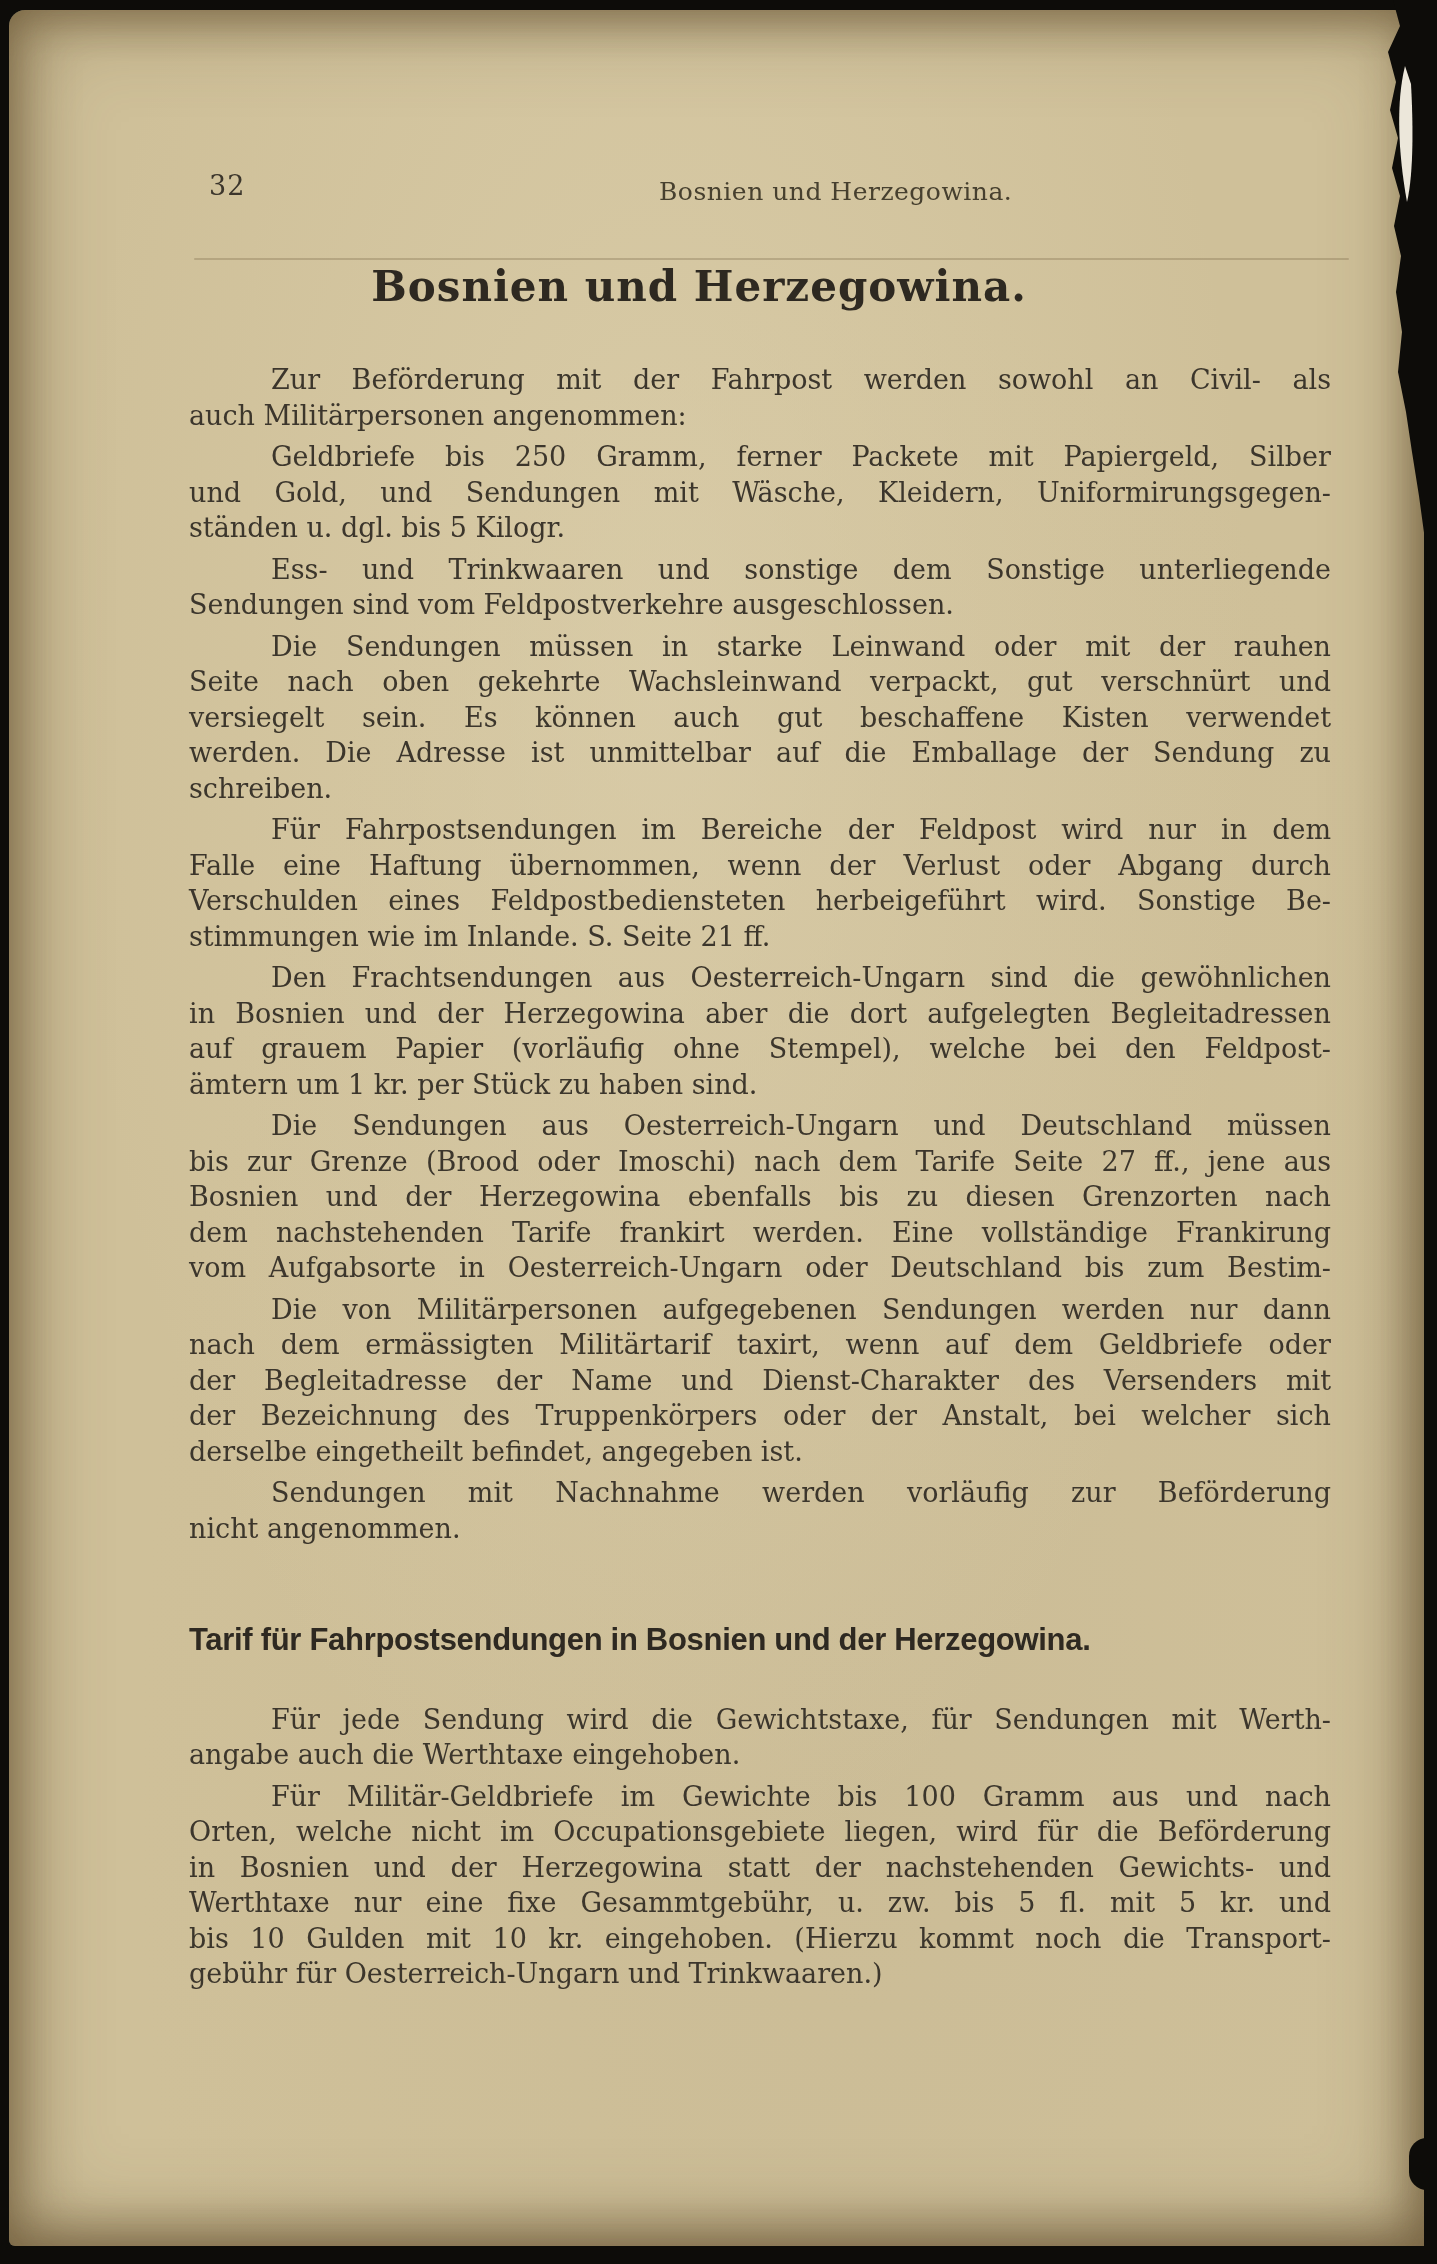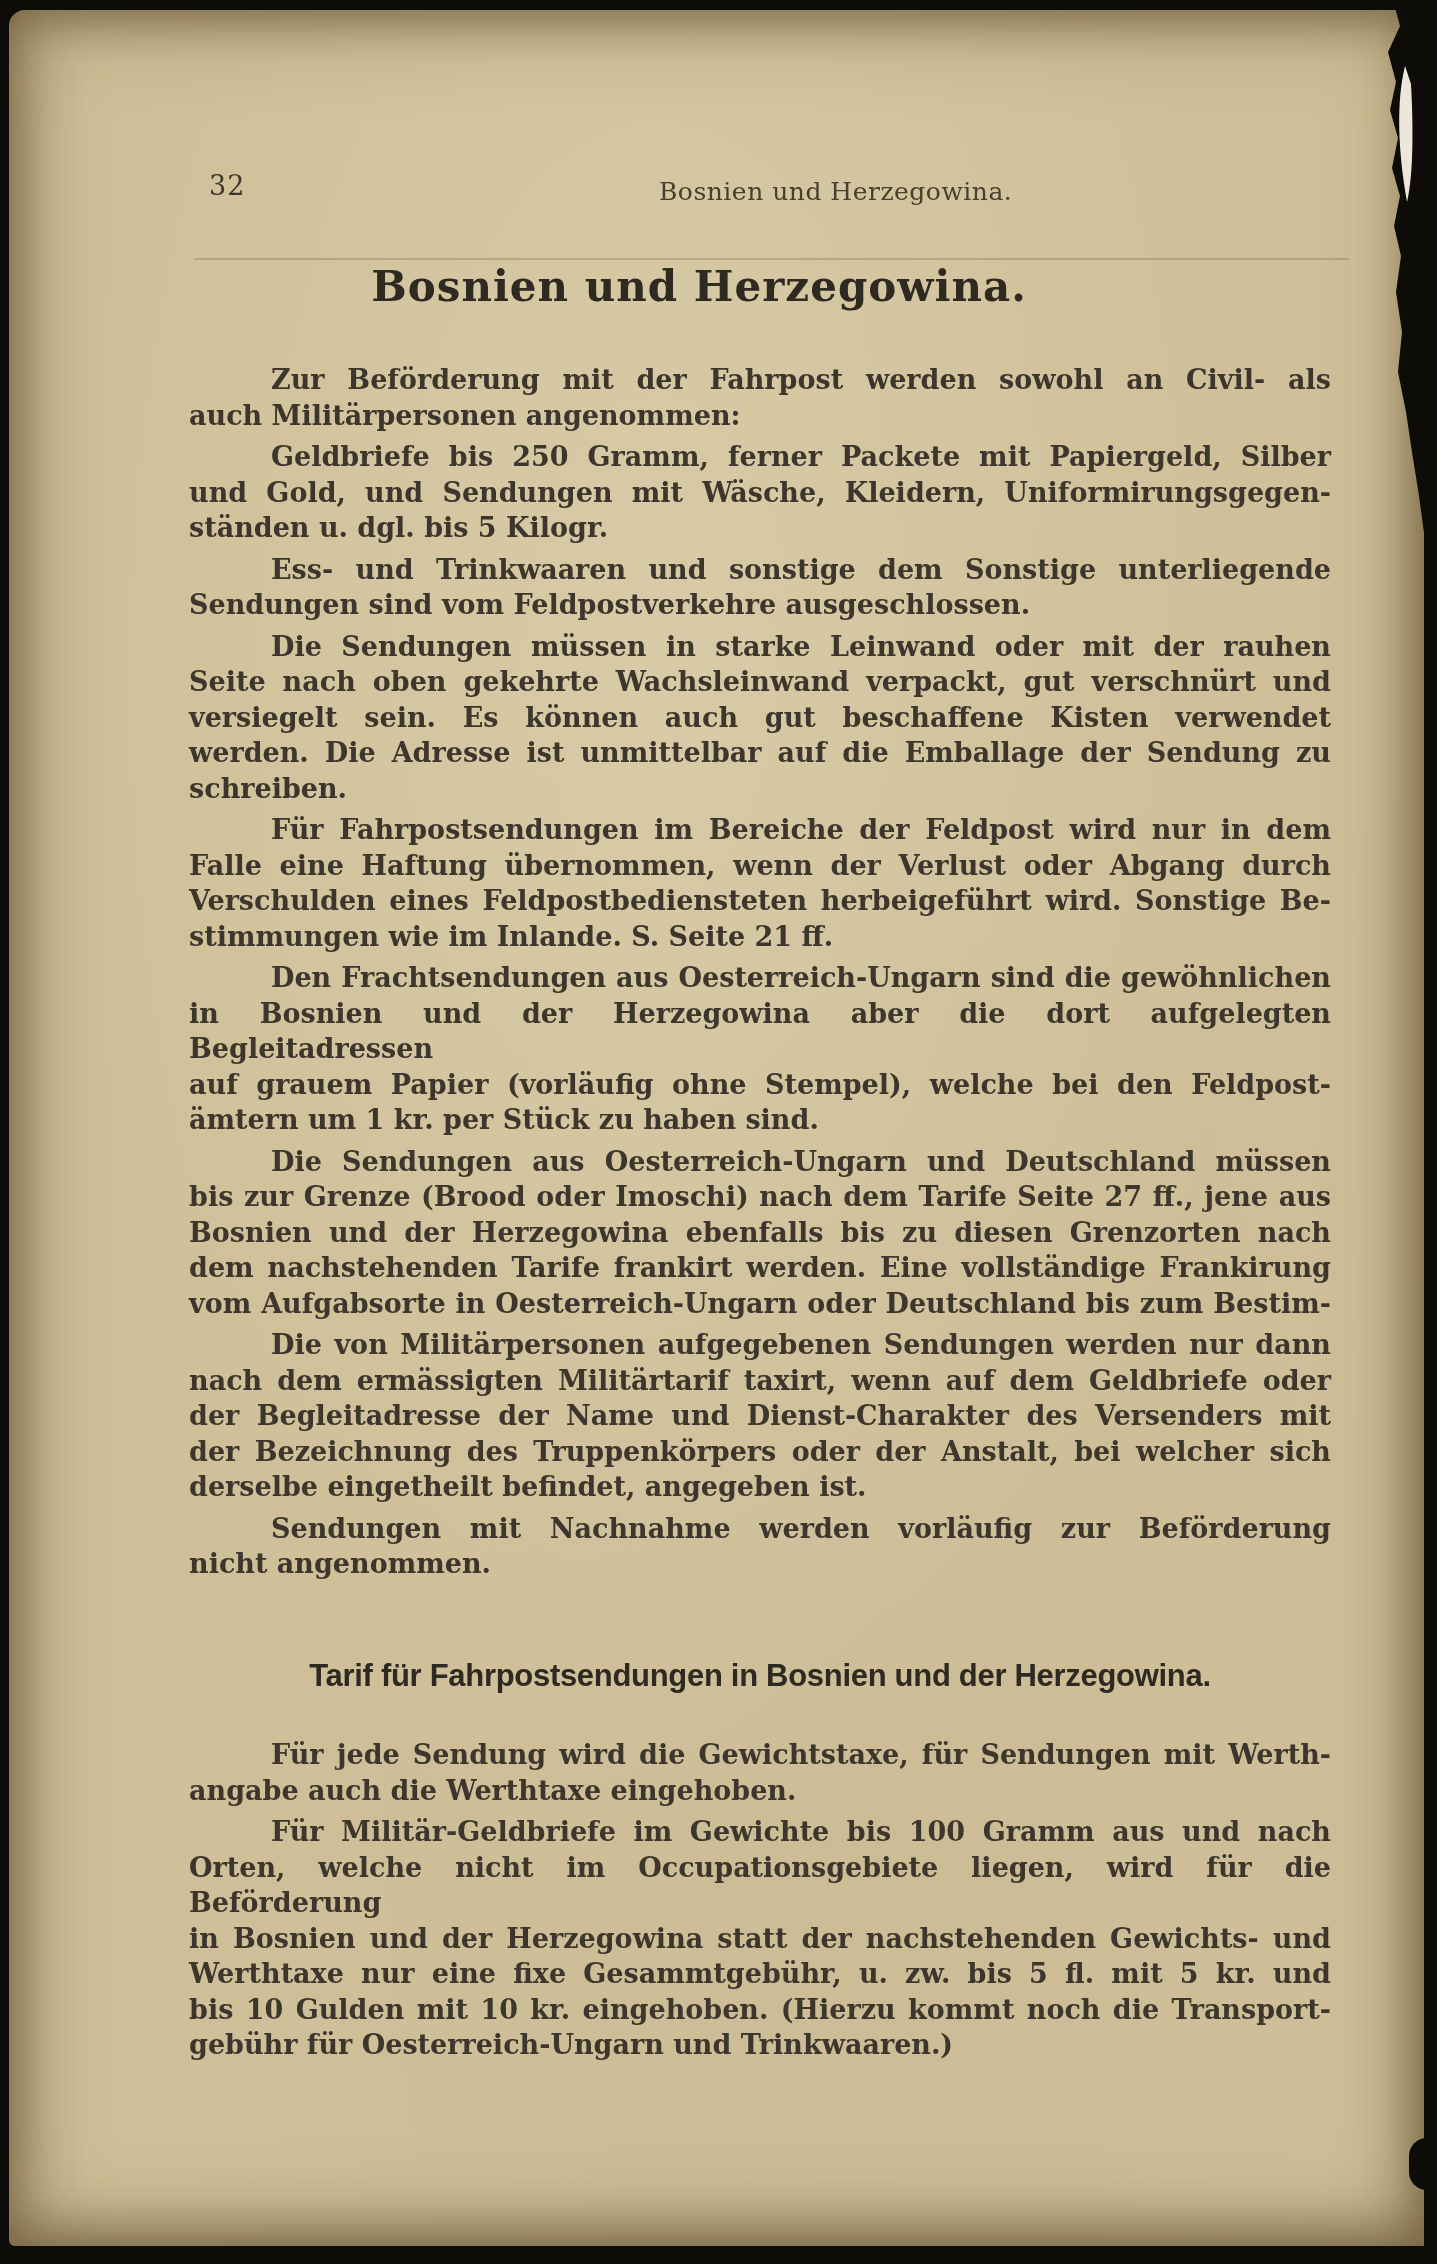--- a/index.html
+++ b/index.html
@@ -48,32 +48,32 @@
     margin:0;text-align:center;
     font-size:42px;font-weight:700;letter-spacing:1px;
     color:#2e2921;
   }
   
   #content{
     position:absolute;left:180px;top:352px;width:1142px;
     font-size:27px;line-height:35.5px;
     color:#3c362c;
   }
-  .para{margin:6px 0 0 0;font-weight:bold;}
+  .para{margin:6px 0 0 0;}
   .para:first-child{margin-top:0;}
   .line{
     text-align:justify;
     text-align-last:justify;
     white-space:normal;
   }
   .line.first{padding-left:82px;}
   .line.last{text-align-last:left;}
   .subheading{
     margin:76px 0 44px 0;
-    text-align:center;
+    text-align:left;
     font-family:"Liberation Sans", sans-serif;
     font-weight:700;font-size:31px;letter-spacing:-0.3px;
     color:#2e2921;
   }
   
   .right-strip{
     position:absolute;right:0;top:0;width:13px;height:2264px;
     background:#0d0c09;
   }
   .torn{position:absolute;right:0;top:0;}

